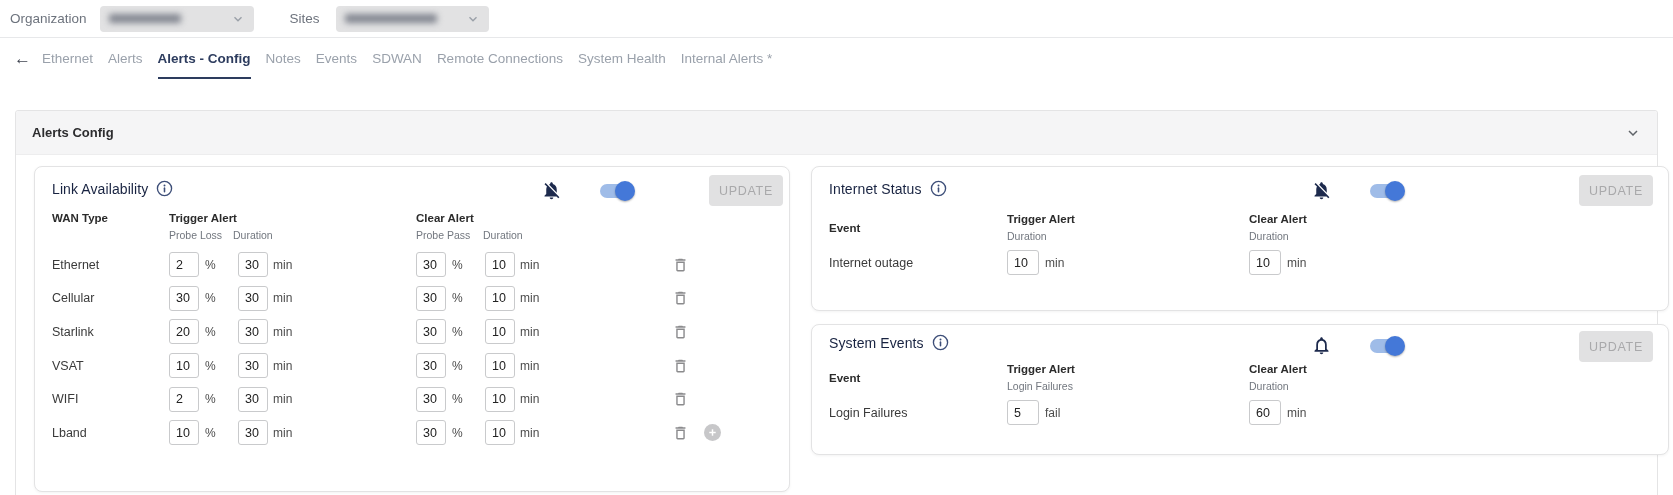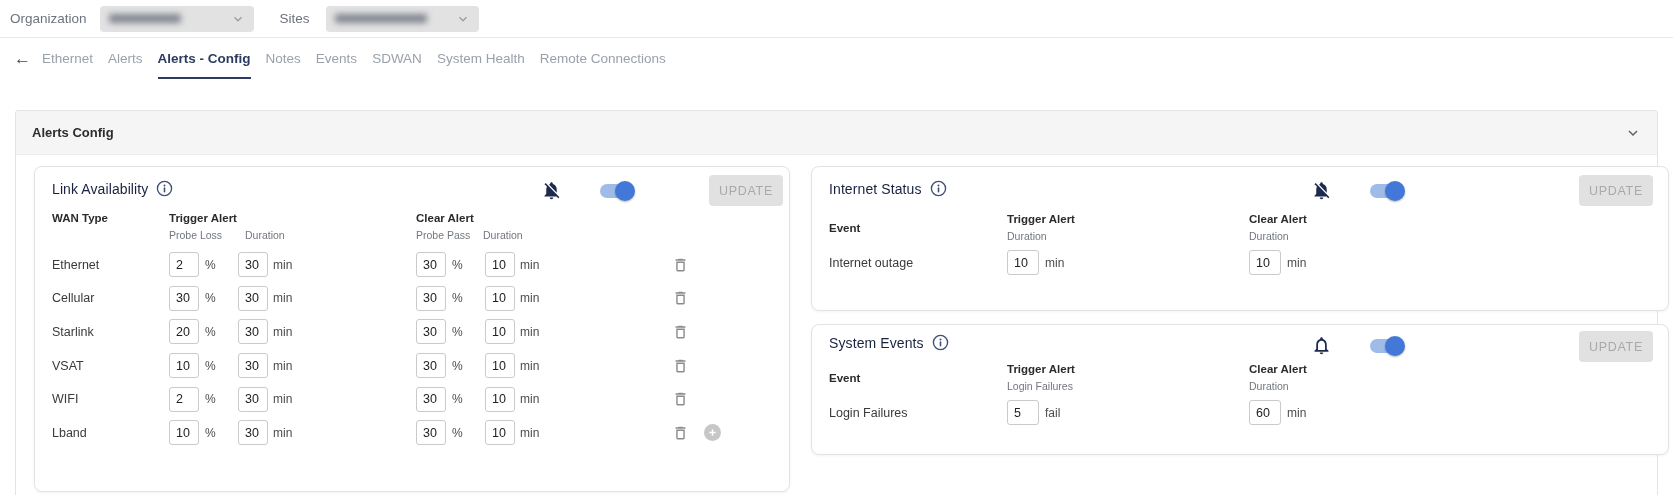--- a/index.html
+++ b/index.html
@@ -12,21 +12,21 @@
 
   
   .topbar { height:38px; border-bottom:1px solid #e7e8ea; display:flex; align-items:center; padding-left:10px; }
   .topbar-label { font-size:13.5px; color:#6d737d; }
   .dropdown {
     height:26px; background:#e2e2e3; border-radius:4px; display:flex; align-items:center;
     justify-content:space-between; padding:0 9px; cursor:pointer;
   }
   .dd-org { width:154px; margin-left:13px; }
   .dd-sites { width:153px; margin-left:16px; }
-  .sites-label { margin-left:26px; }
+  .sites-label { margin-left:36px; }
   .blur-blob { height:9px; background:#828690; border-radius:2px; filter:blur(3px); }
   .blur-blob.b1 { width:72px; } .blur-blob.b2 { width:92px; }
   .dd-chevron svg { width:14px; height:14px; stroke:#9aa0a8; display:block; }
 
   
   .navbar { height:41px; display:flex; align-items:center; padding-left:14px; }
   .back-arrow { font-size:17px; color:#3f4450; margin-right:11px; cursor:pointer; line-height:1; }
   .nav-tabs { display:flex; align-items:stretch; gap:15px; height:100%; }
   .nav-tab { font-size:13.5px; color:#9aa1ab; display:flex; align-items:center; cursor:pointer; border-bottom:2px solid transparent; padding-top:2px; }
   .nav-tab.active { color:#2d3c5e; font-weight:700; border-bottom-color:#2d3c5e; }
@@ -91,21 +91,21 @@
   }
   .unit { font-size:12px; color:#4c4c4c; margin-left:6px; }
   .unit-pct { width:33px; }
   .unit-min { width:30px; margin-left:5px; }
 
   .lt-head { display:flex; padding-left:17px; margin-top:15px; }
   .lt-col-wan { width:117px; }
   .lt-group { display:flex; flex-direction:column; }
   .lt-group-trigger { width:247px; }
   .lt-subrow { display:flex; margin-top:5px; }
-  .lt-s1 { width:76px; }
+  .lt-s1 { width:64px; }
   .wan-rows { margin-top:7px; }
   .wan-row { display:flex; align-items:center; height:33.6px; padding-left:17px; }
   .wan-row .col-wan { width:117px; }
   .row-gap { width:113px; }
   .trash { margin-left:122px; width:17px; display:flex; cursor:pointer; color:#8b8b8d; }
   .trash svg { width:17px; height:18px; }
   .add-btn {
     margin-left:15px; width:17px; height:17px; border-radius:50%; background:#c7c7c9;
     display:flex; align-items:center; justify-content:center; cursor:pointer; visibility:hidden;
   }
@@ -147,22 +147,23 @@
 
 <div class="navbar">
   <span class="back-arrow">←</span>
   <div class="nav-tabs">
       <span class="nav-tab">Ethernet</span>
       <span class="nav-tab">Alerts</span>
       <span class="nav-tab active">Alerts - Config</span>
       <span class="nav-tab">Notes</span>
       <span class="nav-tab">Events</span>
       <span class="nav-tab">SDWAN</span>
+      <span class="nav-tab">Remote Connections</span>
       <span class="nav-tab">System Health</span>
-      <span class="nav-tab">Remote Connections</span>
+      <span class="nav-tab">Internal Alerts *</span>
     </div>
 </div>
 
 <div class="panel">
   <div class="panel-header">
     <span class="panel-title">Alerts Config</span>
     <span class="panel-chevron">
       <svg viewBox="0 0 24 24" fill="none" stroke-width="2.2">
           <polyline points="6 9 12 15 18 9"></polyline>
         </svg>

